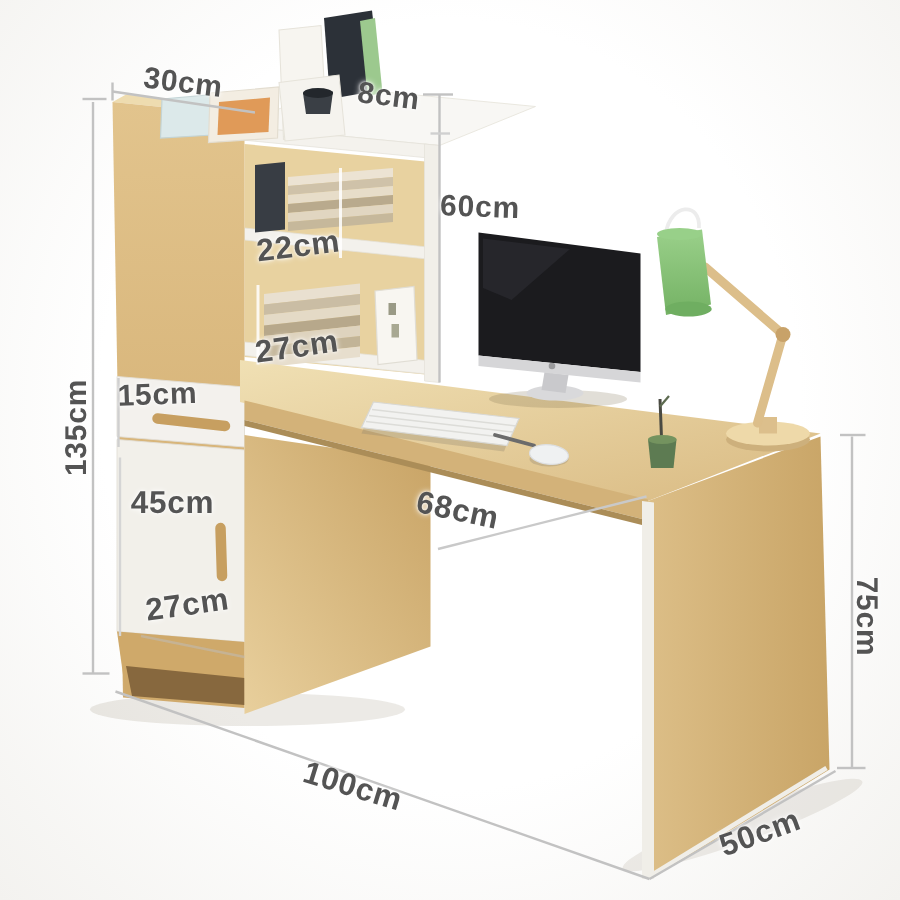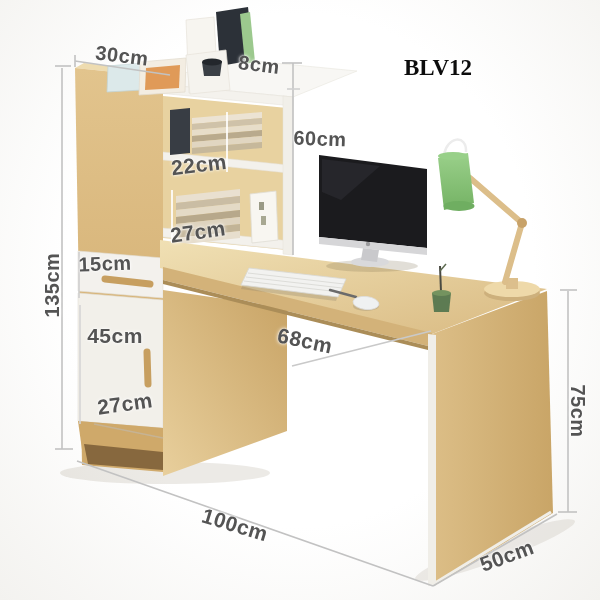--- a/index.html
+++ b/index.html
@@ -202,15 +202,14 @@
   <div class="dim" style="left:198px;top:232px;transform:translate(-50%,-50%) rotate(-8deg);">27cm</div>
   <div class="dim small" style="left:105px;top:264px;transform:translate(-50%,-50%) rotate(-2deg);">15cm</div>
   <div class="dim small" style="left:52px;top:285px;transform:translate(-50%,-50%) rotate(-90deg);">135cm</div>
   <div class="dim" style="left:115px;top:336px;transform:translate(-50%,-50%);">45cm</div>
   <div class="dim" style="left:125px;top:404px;transform:translate(-50%,-50%) rotate(-8deg);">27cm</div>
   <div class="dim" style="left:305px;top:341px;transform:translate(-50%,-50%) rotate(12deg);">68cm</div>
   <div class="dim small" style="left:577px;top:411px;transform:translate(-50%,-50%) rotate(90deg);">75cm</div>
   <div class="dim" style="left:235px;top:525px;transform:translate(-50%,-50%) rotate(17deg);">100cm</div>
   <div class="dim" style="left:507px;top:556px;transform:translate(-50%,-50%) rotate(-20deg);">50cm</div>
 
-  <div class="code" style="left:438px;top:68px;transform:translate(-50%,-50%);">BLV12</div>
 
 </div>
 
 </body></html>

